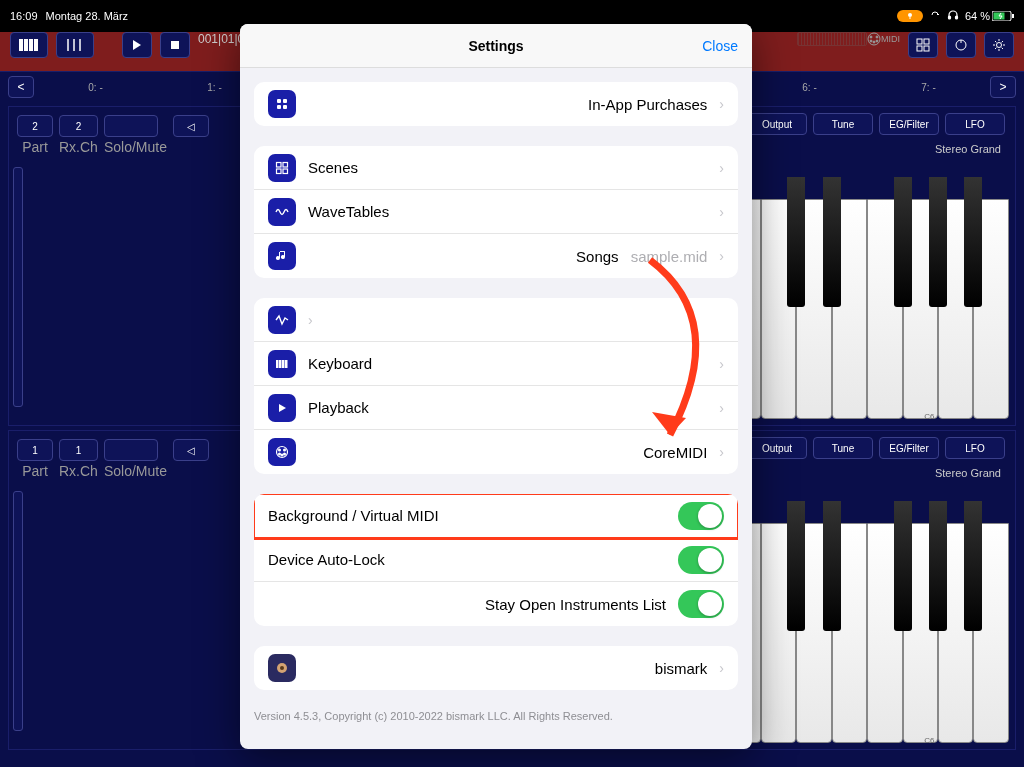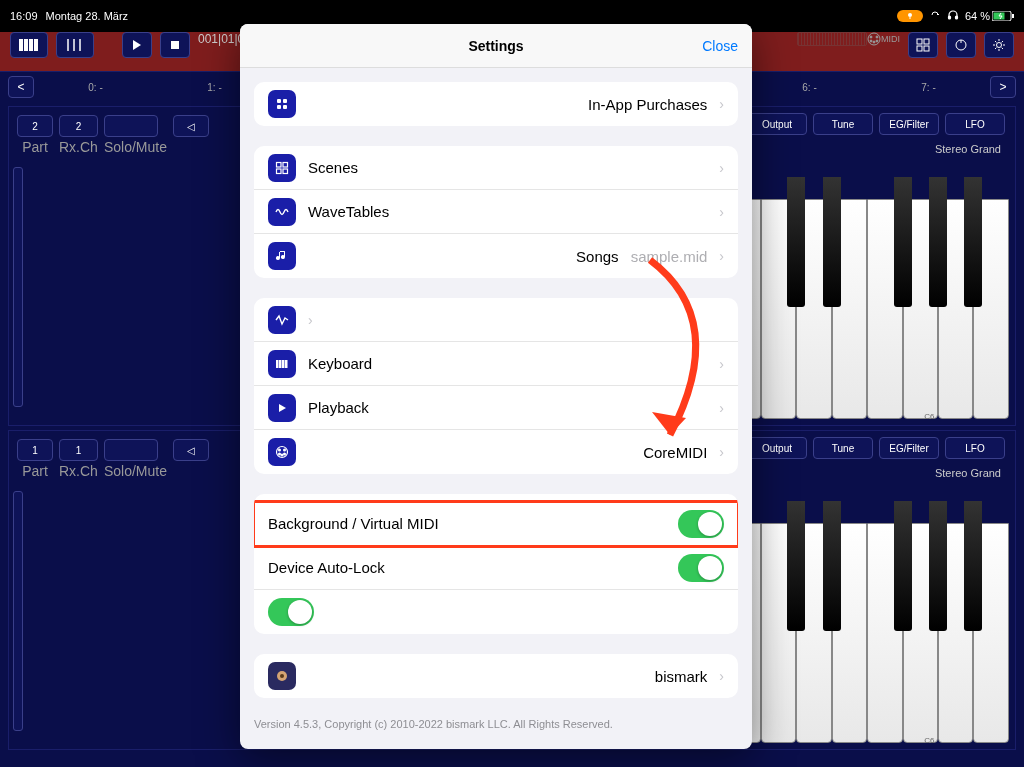--- a/index.html
+++ b/index.html
@@ -58,21 +58,21 @@
   .row:last-child { border-bottom: none; text-align: right; }
   .row-icon { width: 28px; height: 28px; background: #1a1ea8; border-radius: 7px; display: flex; align-items: center; justify-content: center; color: #fff; font-size: 13px; }
   .row-label { flex: 1; font-size: 15px; color: #000; }
   .row-detail { font-size: 15px; color: #aeaeb2; }
   .row-chev { color: #c7c7cc; font-size: 14px; }
   .toggle { width: 46px; height: 28px; border-radius: 14px; position: relative; }
   .toggle.on { background: #34c759; }
   .toggle .knob { position: absolute; top: 2px; width: 24px; height: 24px; background: #fff; border-radius: 12px; box-shadow: 0 1px 3px rgba(0,0,0,.3); }
   .toggle.on .knob { right: 2px; }
   .footer-note { font-size: 11px; color: #8e8e93; }
-  .highlight { outline: 3px solid #ff3b1a; outline-offset: -1px; margin-top: 8px; }
+  .highlight { outline: 3px solid #ff3b1a; outline-offset: -1px; }
   .arrow-annot { position: absolute; pointer-events: none; }
 </style>
 </head>
 <body>
 
 <div class="status-bar">
   <div class="status-left">
     <span>16:09</span>
     <span>Montag 28. März</span>
   </div>
@@ -516,20 +516,21 @@
             <div class="knob"></div>
           </div>
       </div>
       <div class="row">
         <span class="row-label">Device Auto-Lock</span>
         <div class="toggle on">
             <div class="knob"></div>
           </div>
       </div>
       <div class="row">
+        <span class="row-label">Stay Open Instruments List</span>
         <div class="toggle on">
             <div class="knob"></div>
           </div>
       </div>
     </div>
 
     <div class="group">
       <div class="row">
         <div class="row-icon" style="background:#2a2a60">
           <svg width="14" height="14" viewBox="0 0 14 14">

